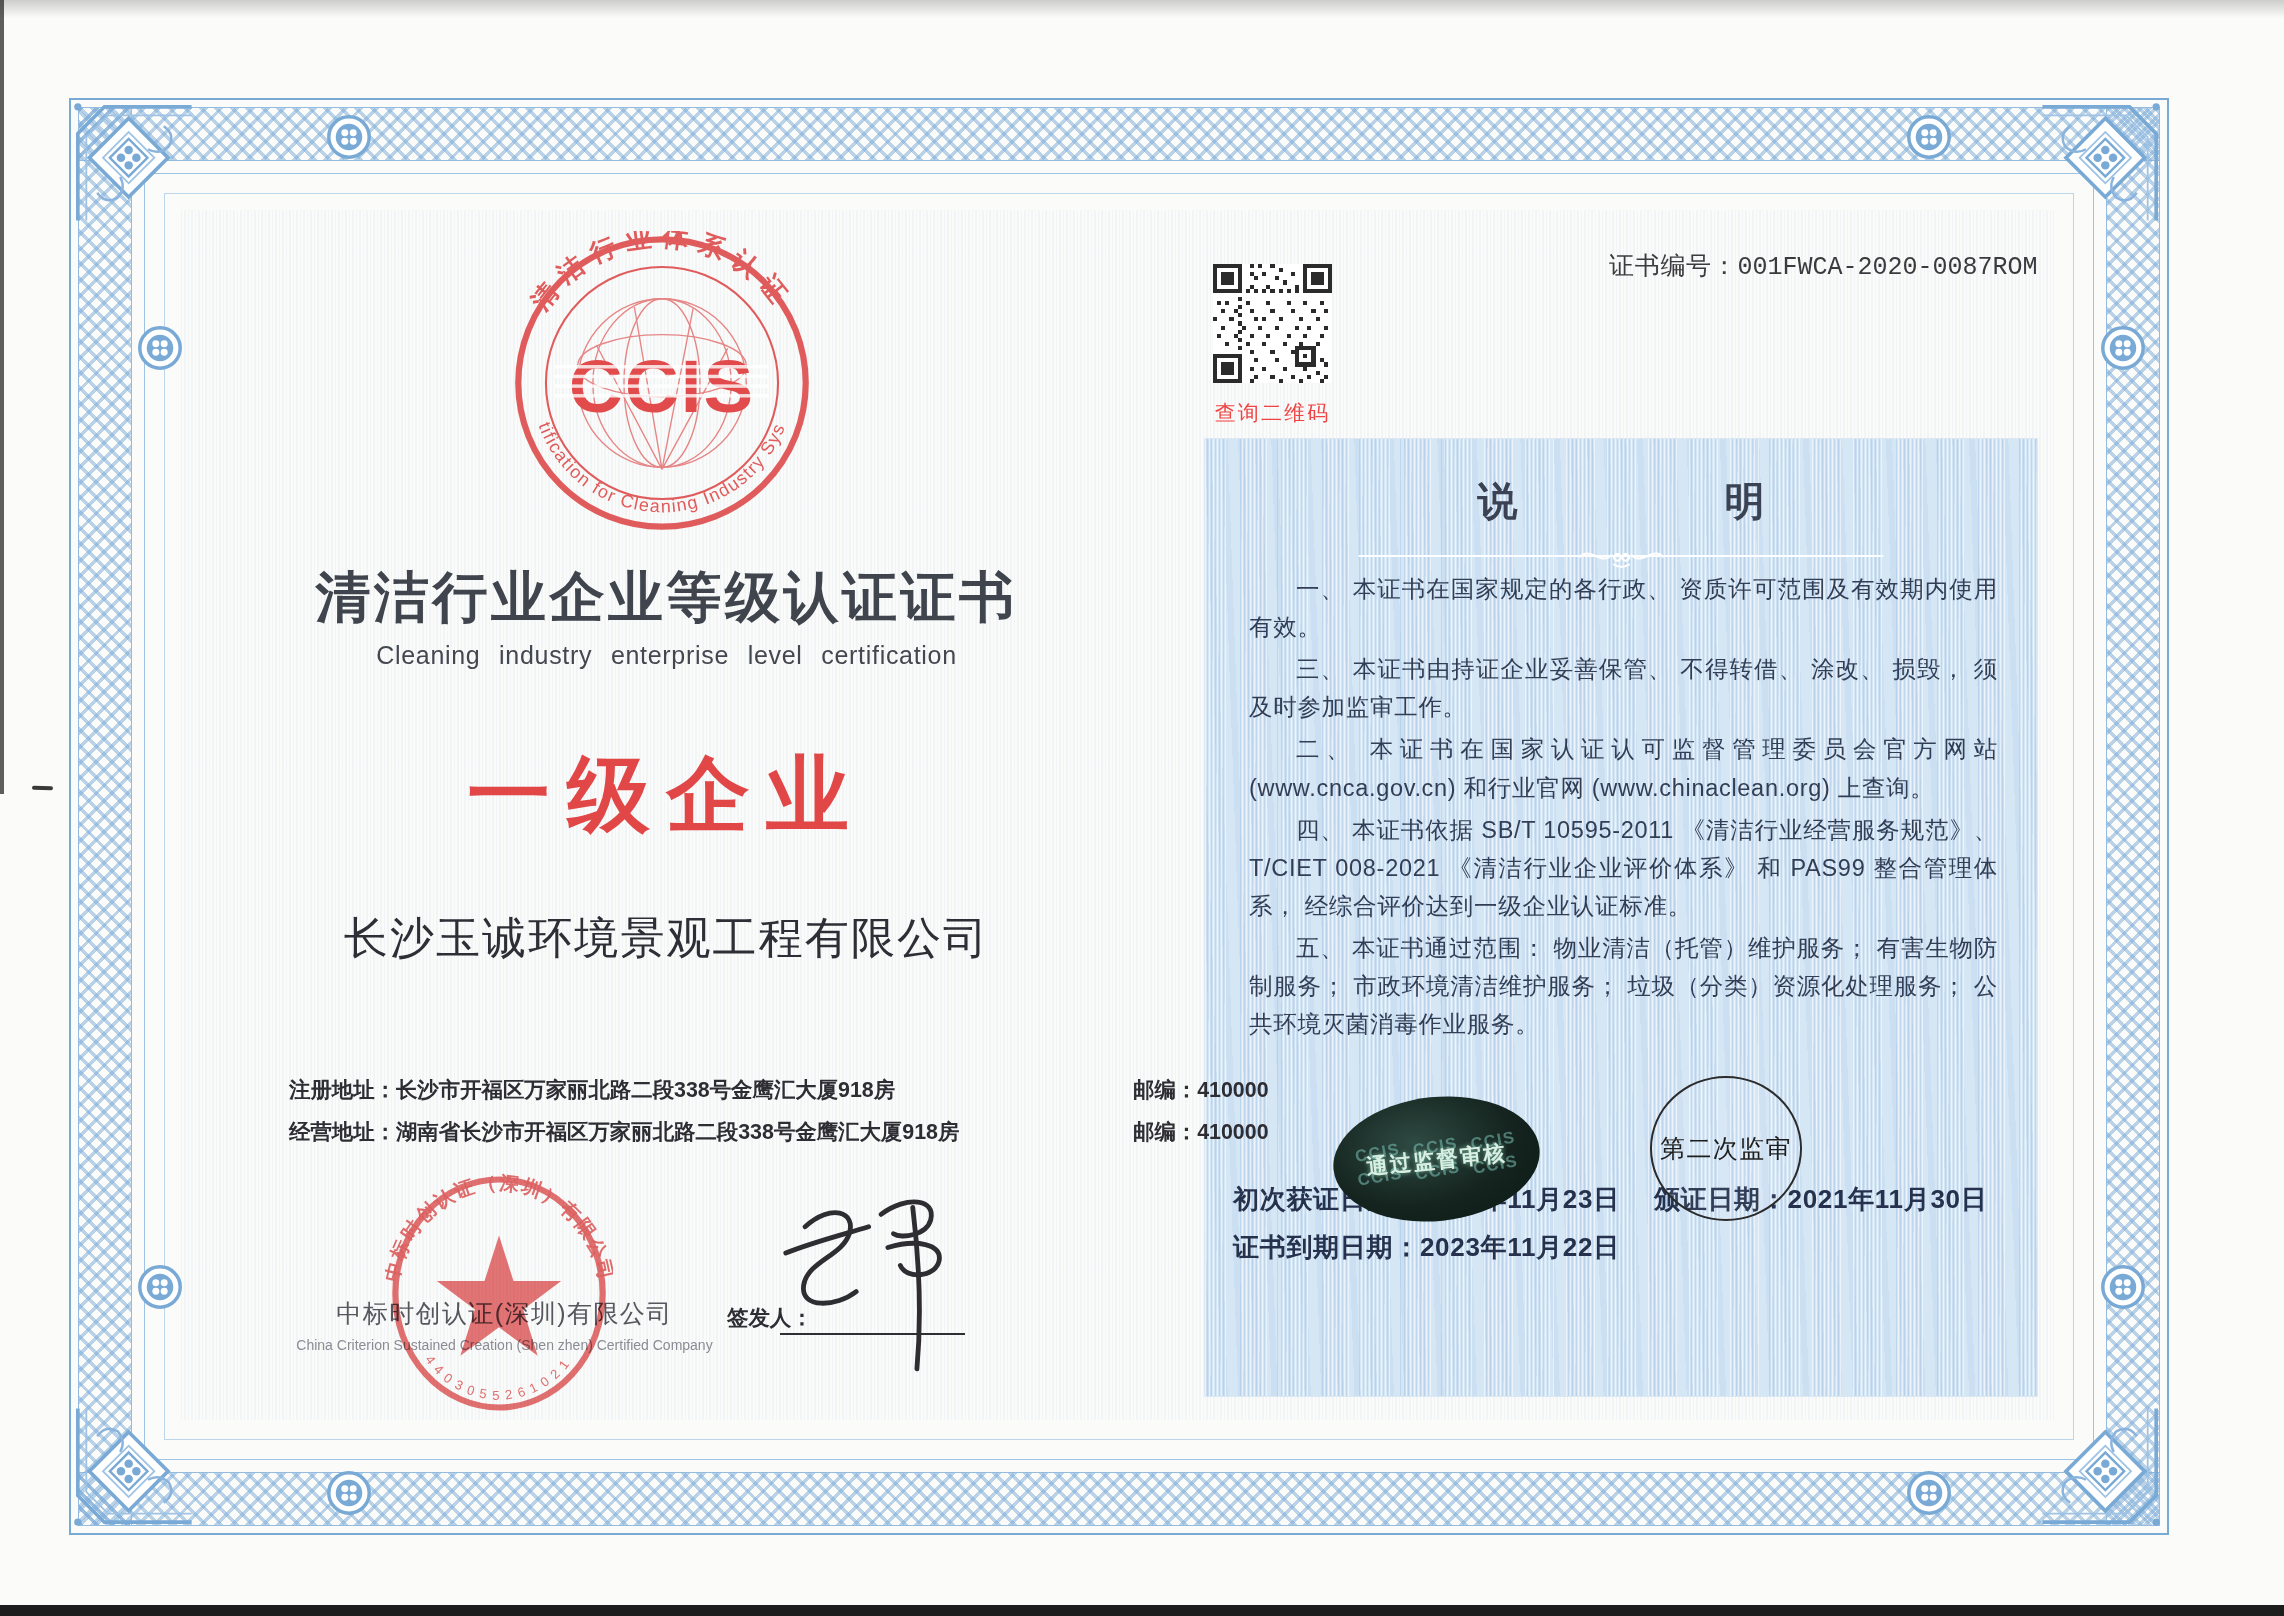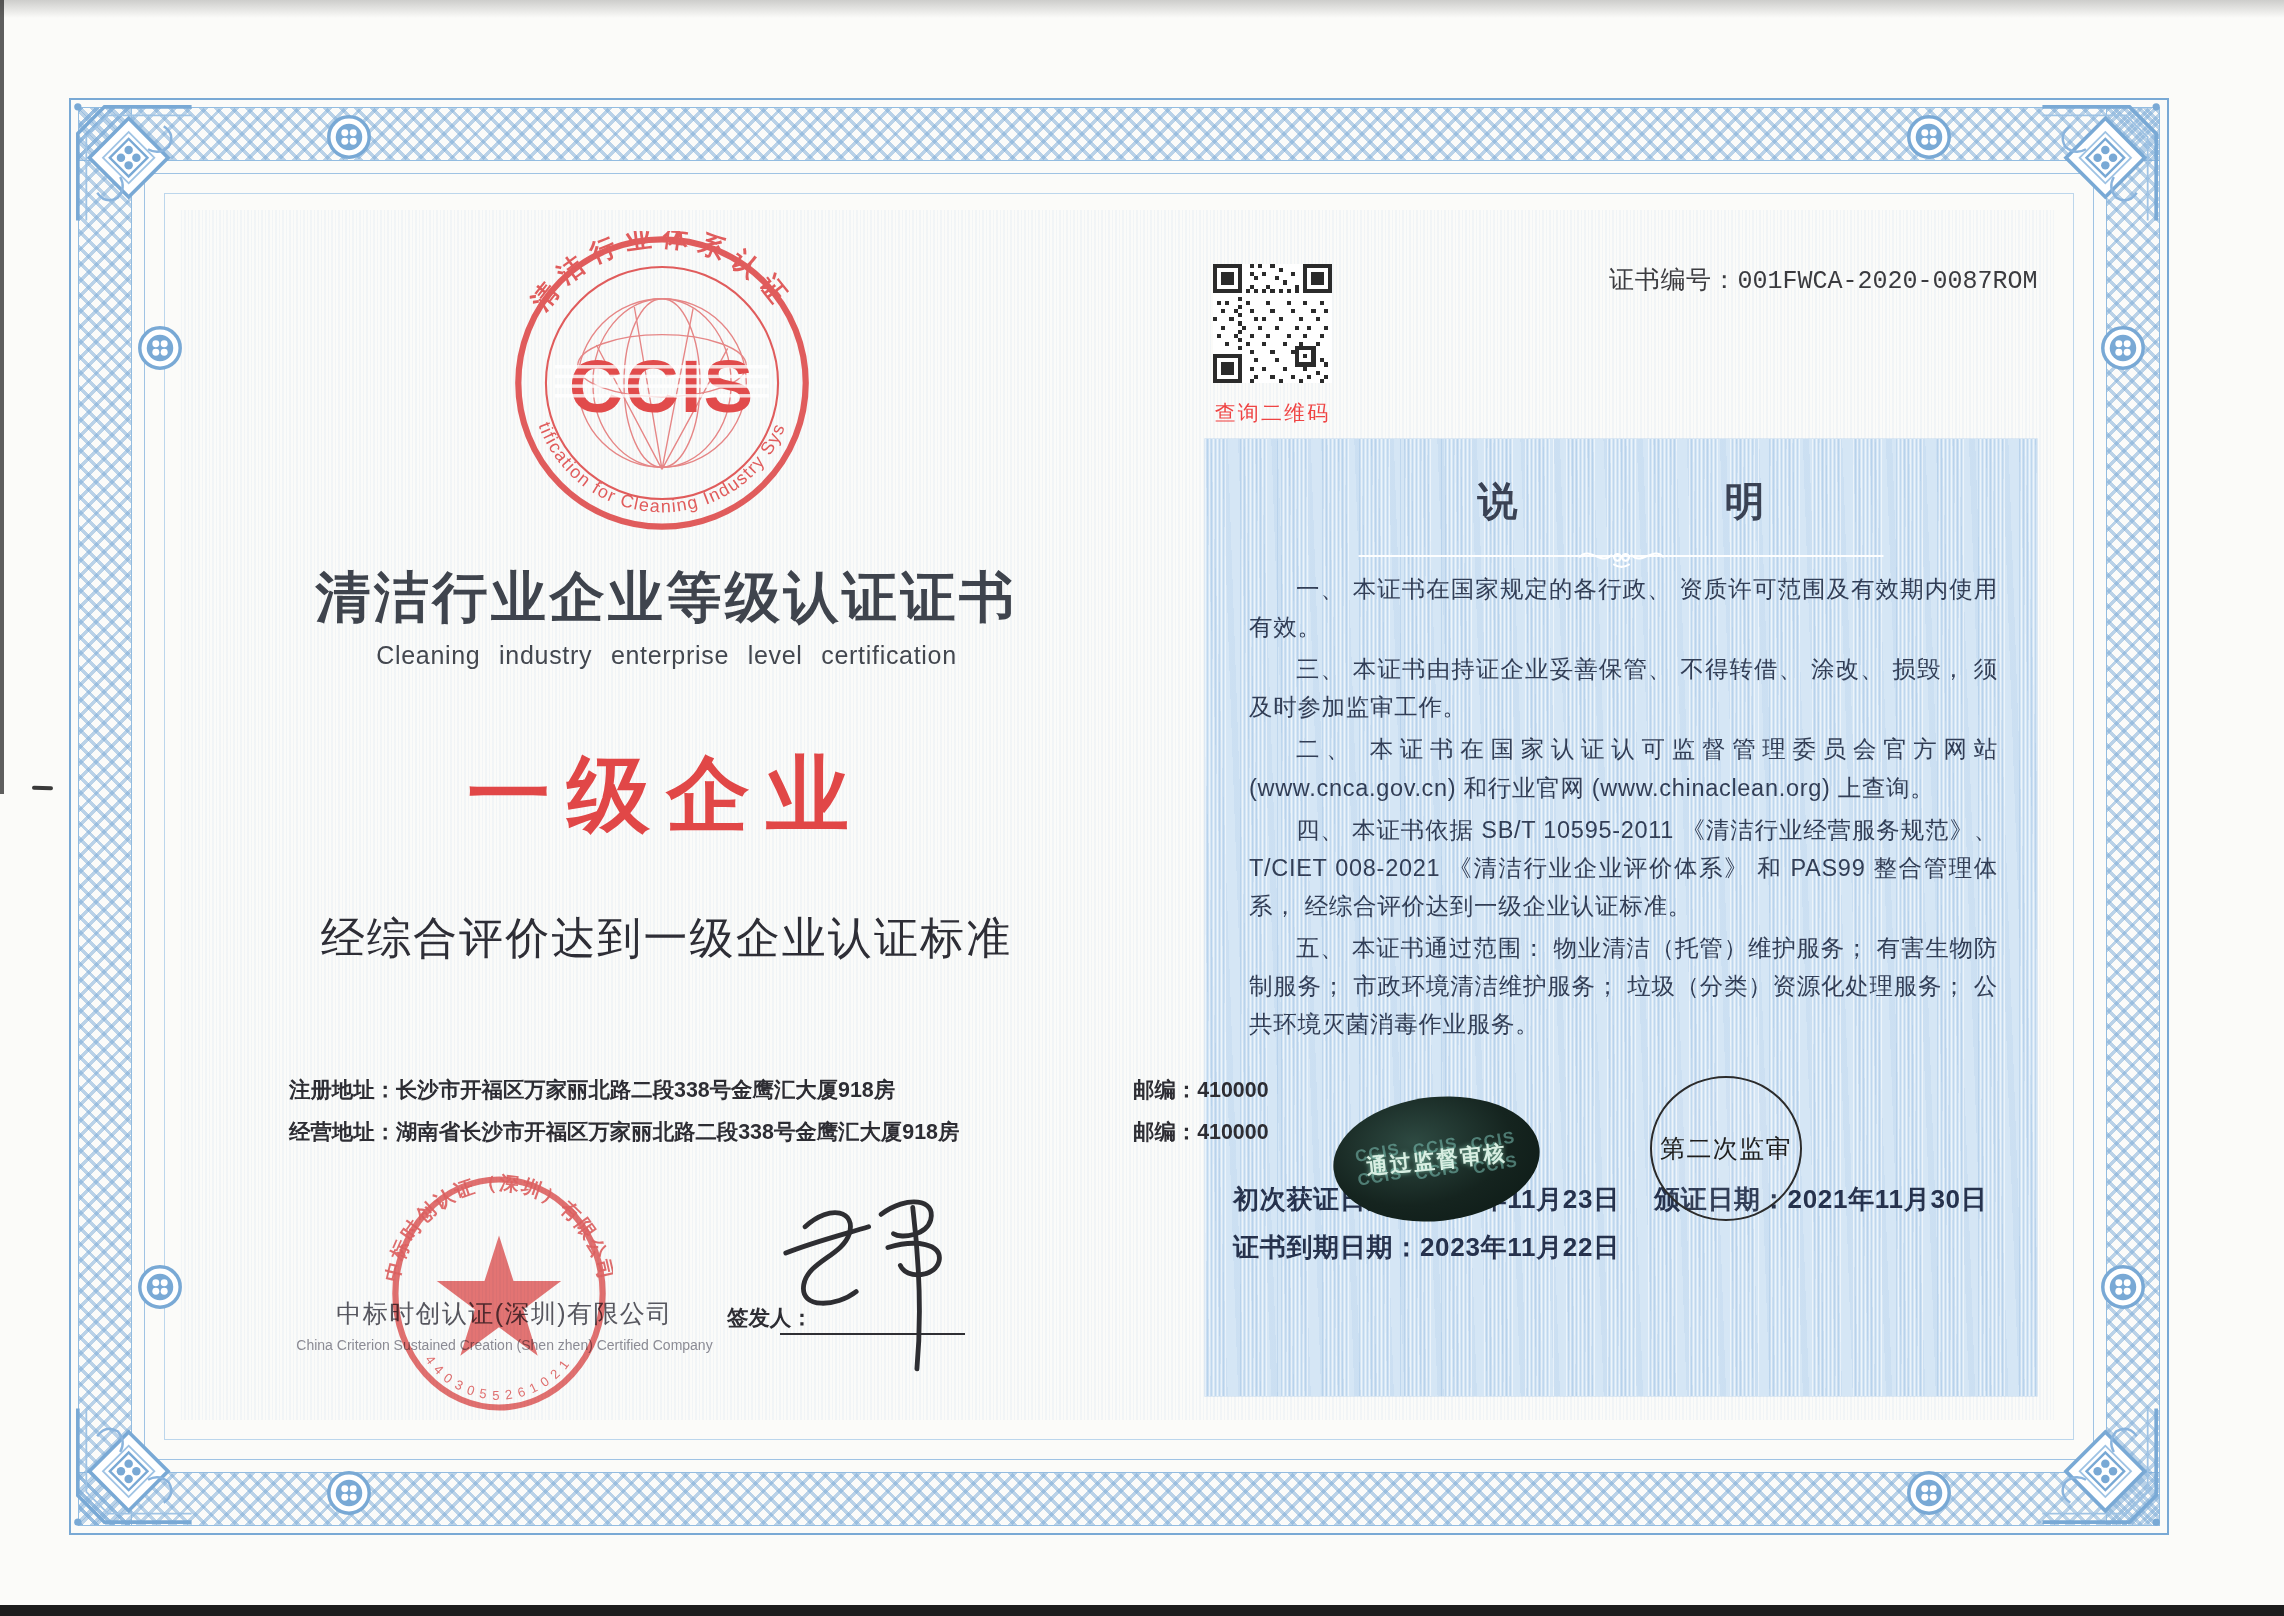--- a/index.html
+++ b/index.html
@@ -27,21 +27,21 @@
   .band-right{right:7px;top:7px;bottom:7px;width:52px;}
   .innerline1{position:absolute;left:73px;top:73px;right:73px;bottom:73px;border:1.4px solid #9fc3e4;}
   .innerline2{position:absolute;left:93px;top:93px;right:93px;bottom:93px;border:0.7px solid #bcd6ec;}
   .corner-svg{position:absolute;width:121px;height:121px;z-index:3;}
   .button-svg{position:absolute;width:46px;height:46px;z-index:3;}
   
   .field{left:181px;top:210px;width:1873px;height:1210px;z-index:0;
     background-image:repeating-linear-gradient(90deg, rgba(130,170,215,.08) 0 1.4px, transparent 1.4px 3.5px);
   }
   
-  .cert-no{left:1609px;top:249px;font-size:25px;color:#3b3b3f;letter-spacing:0.7px;z-index:4;margin-top:14px;}
+  .cert-no{left:1609px;top:249px;font-size:25px;color:#3b3b3f;letter-spacing:0.7px;z-index:4;}
   .cert-no .val{font-family:"Liberation Mono", monospace;letter-spacing:0;}
   .qr{left:1213px;top:264px;width:119px;height:119px;z-index:4;}
   .qr-caption{left:1213px;top:399px;width:119px;text-align:center;font-size:21px;color:#ef4444;letter-spacing:2.1px;z-index:4;}
   .logo-svg{left:510px;top:231px;width:304px;height:304px;z-index:4;}
   .title-cn{left:166px;top:561px;width:1001px;text-align:center;font-size:55px;font-weight:700;color:#3f444d;letter-spacing:3.5px;z-index:4;}
   .title-en{left:166px;top:641px;width:1001px;text-align:center;font-size:25px;color:#43474f;word-spacing:11px;letter-spacing:0.7px;z-index:4;}
   .grade{left:166px;top:740px;width:1001px;text-align:center;font-size:83px;font-weight:800;color:#e14747;letter-spacing:16.6px;z-index:4;}
   .company{left:166px;top:909px;width:1001px;text-align:center;font-size:44px;color:#2e2e36;letter-spacing:2.1px;font-family:"Liberation Serif", serif;z-index:4;}
   .addr-row{left:289px;font-size:21.4px;color:#2d2d33;font-weight:700;z-index:4;white-space:nowrap;}
   .addr-row .postal{position:absolute;left:844px;top:0;}
@@ -221,21 +221,21 @@
     <rect x="-155" y="16" width="310" height="5"></rect>
   </g>
   <text font-size="26" fill="#e05c5c" letter-spacing="2">
     <textPath href="#logo-bottom-arc" startOffset="50%" text-anchor="middle">Certification for Cleaning Industry System</textPath>
   </text>
 </svg>
 
 <div class="abs title-cn">清洁行业企业等级认证证书</div>
 <div class="abs title-en">Cleaning  industry  enterprise  level  certification</div>
 <div class="abs grade">一级企业</div>
-<div class="abs company">经综合评价达到一级企业认证标准</div>
+<div class="abs company">长沙玉诚环境景观工程有限公司</div>
 
 <div class="abs addr-row addr-row1">
   <span>注册地址：</span><span>长沙市开福区万家丽北路二段338号金鹰汇大厦918房</span>
   <span class="postal"><span>邮编：</span><span>410000</span></span>
 </div>
 <div class="abs addr-row addr-row2">
   <span>经营地址：</span><span>湖南省长沙市开福区万家丽北路二段338号金鹰汇大厦918房</span>
   <span class="postal"><span>邮编：</span><span>410000</span></span>
 </div>
 

